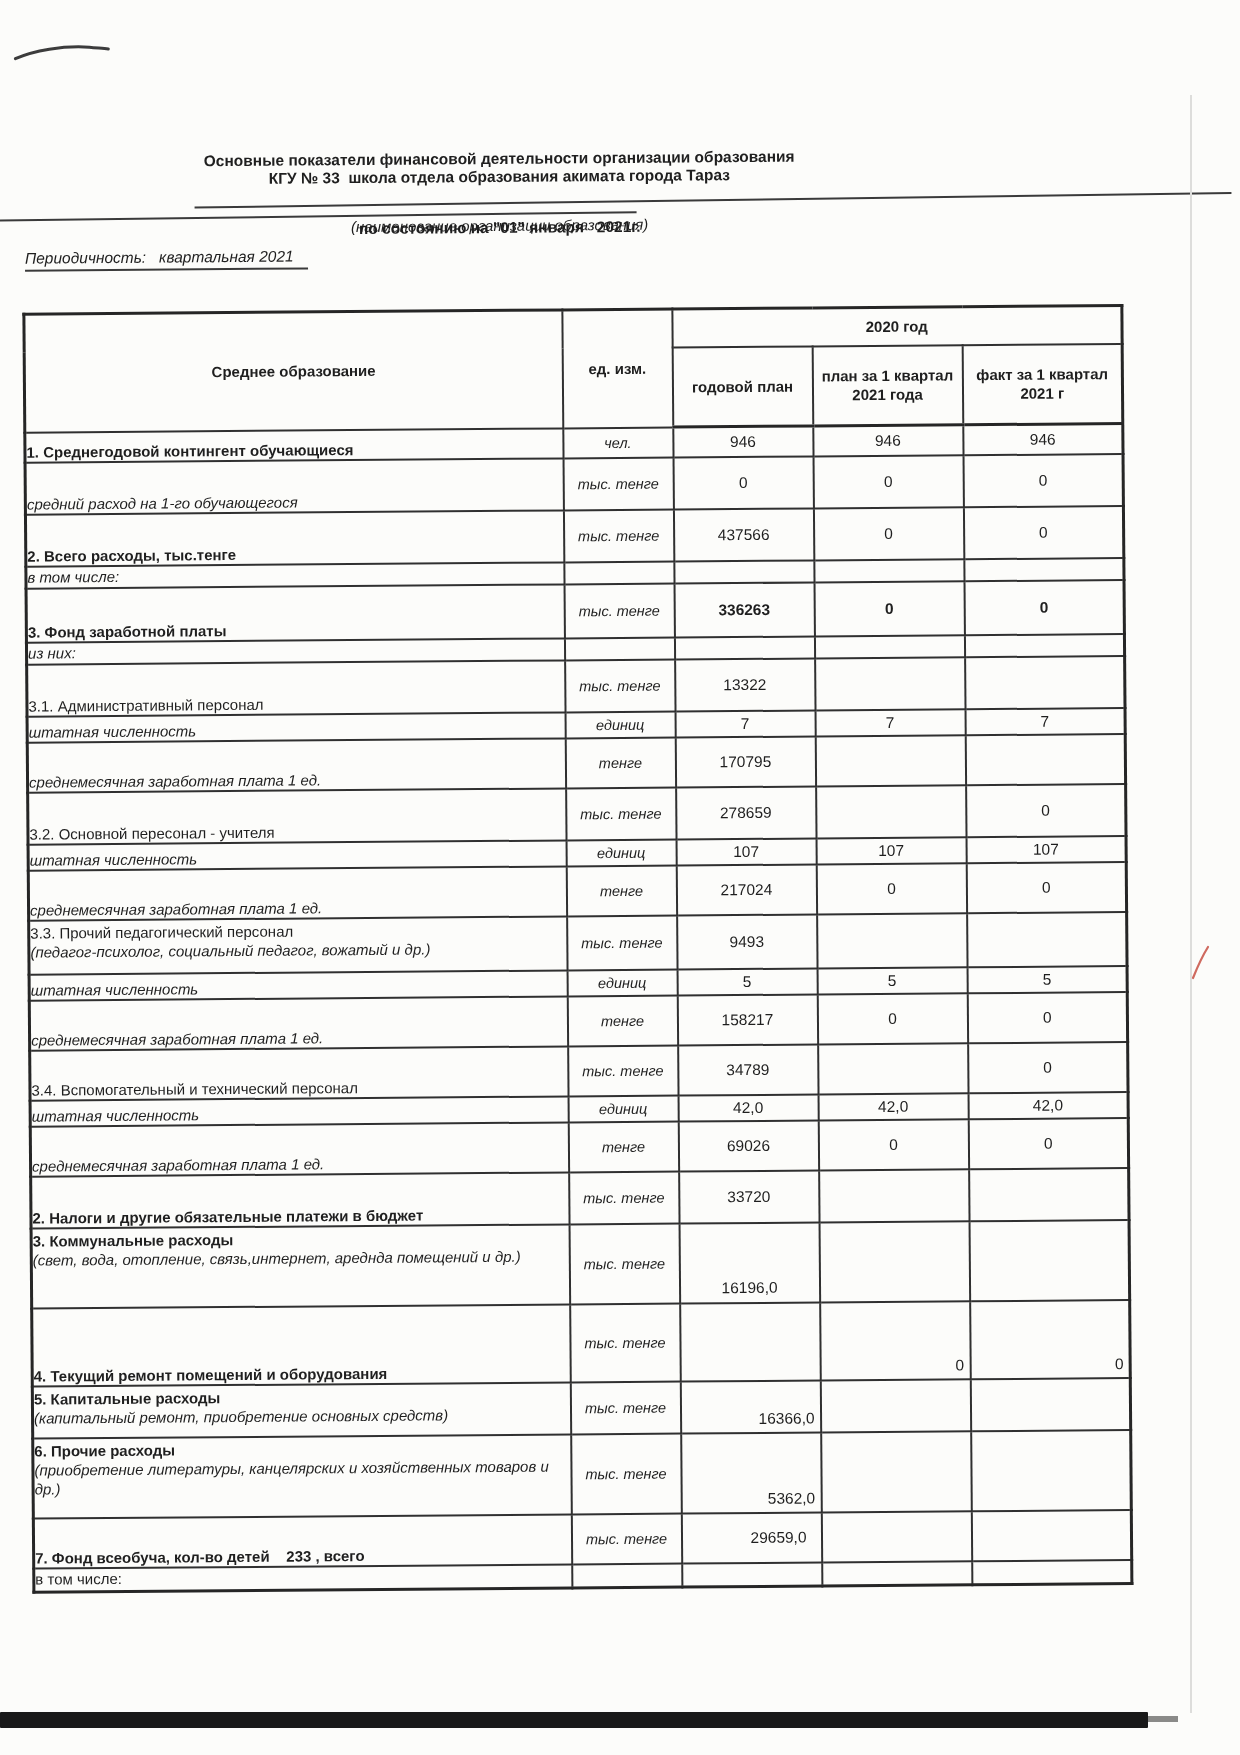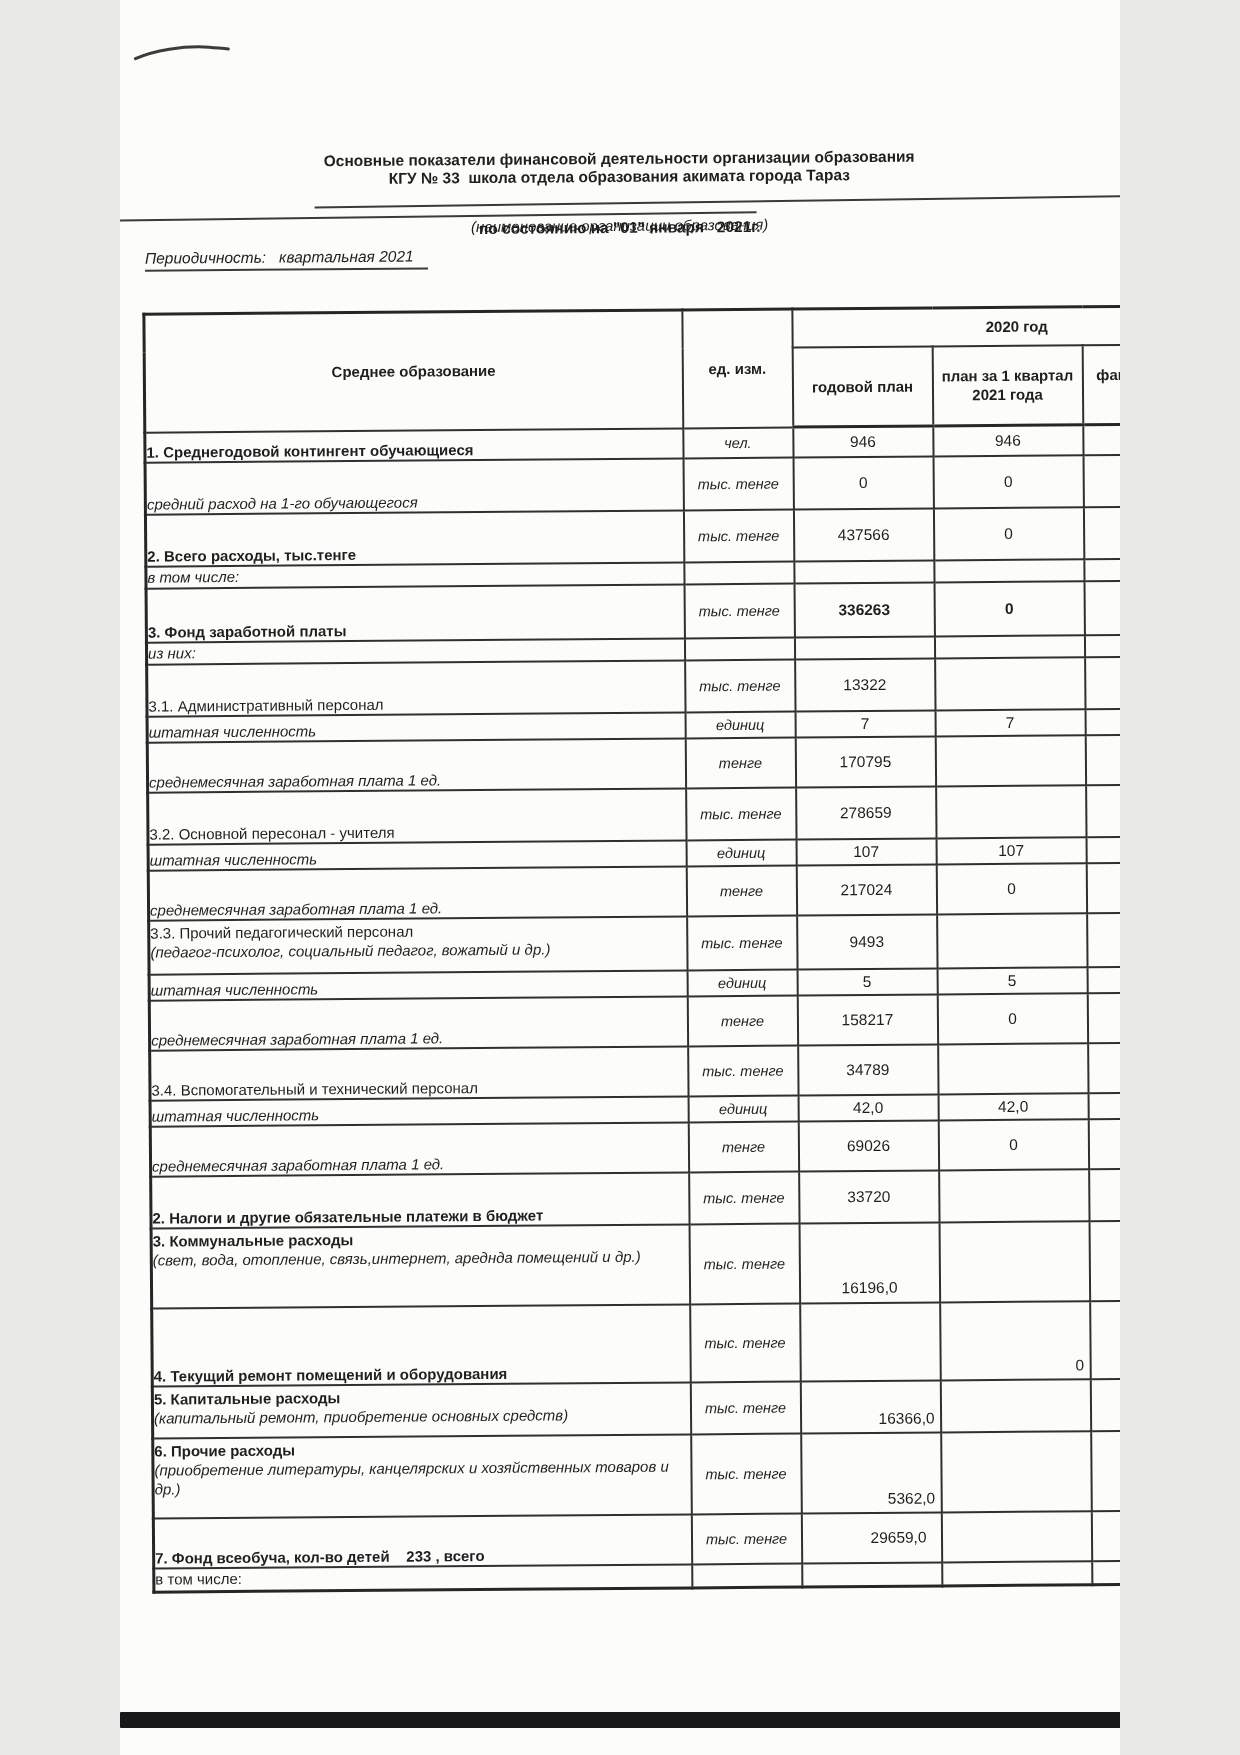--- a/index.html
+++ b/index.html
@@ -1,18 +1,18 @@
 <!DOCTYPE html>
 <html><head>
 <meta charset="utf-8">
 <style>
   html,body{margin:0;padding:0;background:#e8e8e6;}
   .page{
     position:relative;
-    width:1000px;height:1755px;
+    width:1240px;height:1755px;
     margin:0 auto;
     background:#fcfcfa;
     overflow:hidden;
     font-family:"Liberation Sans","DejaVu Sans",sans-serif;
     color:#1f1f1f;
   }
   .doc{position:absolute;left:0;top:0;width:1240px;height:1755px;
        transform:rotate(-0.45deg);transform-origin:620px 900px;}
   .abs{position:absolute;}
   .title{left:0;top:100px;width:1010px;text-align:center;

